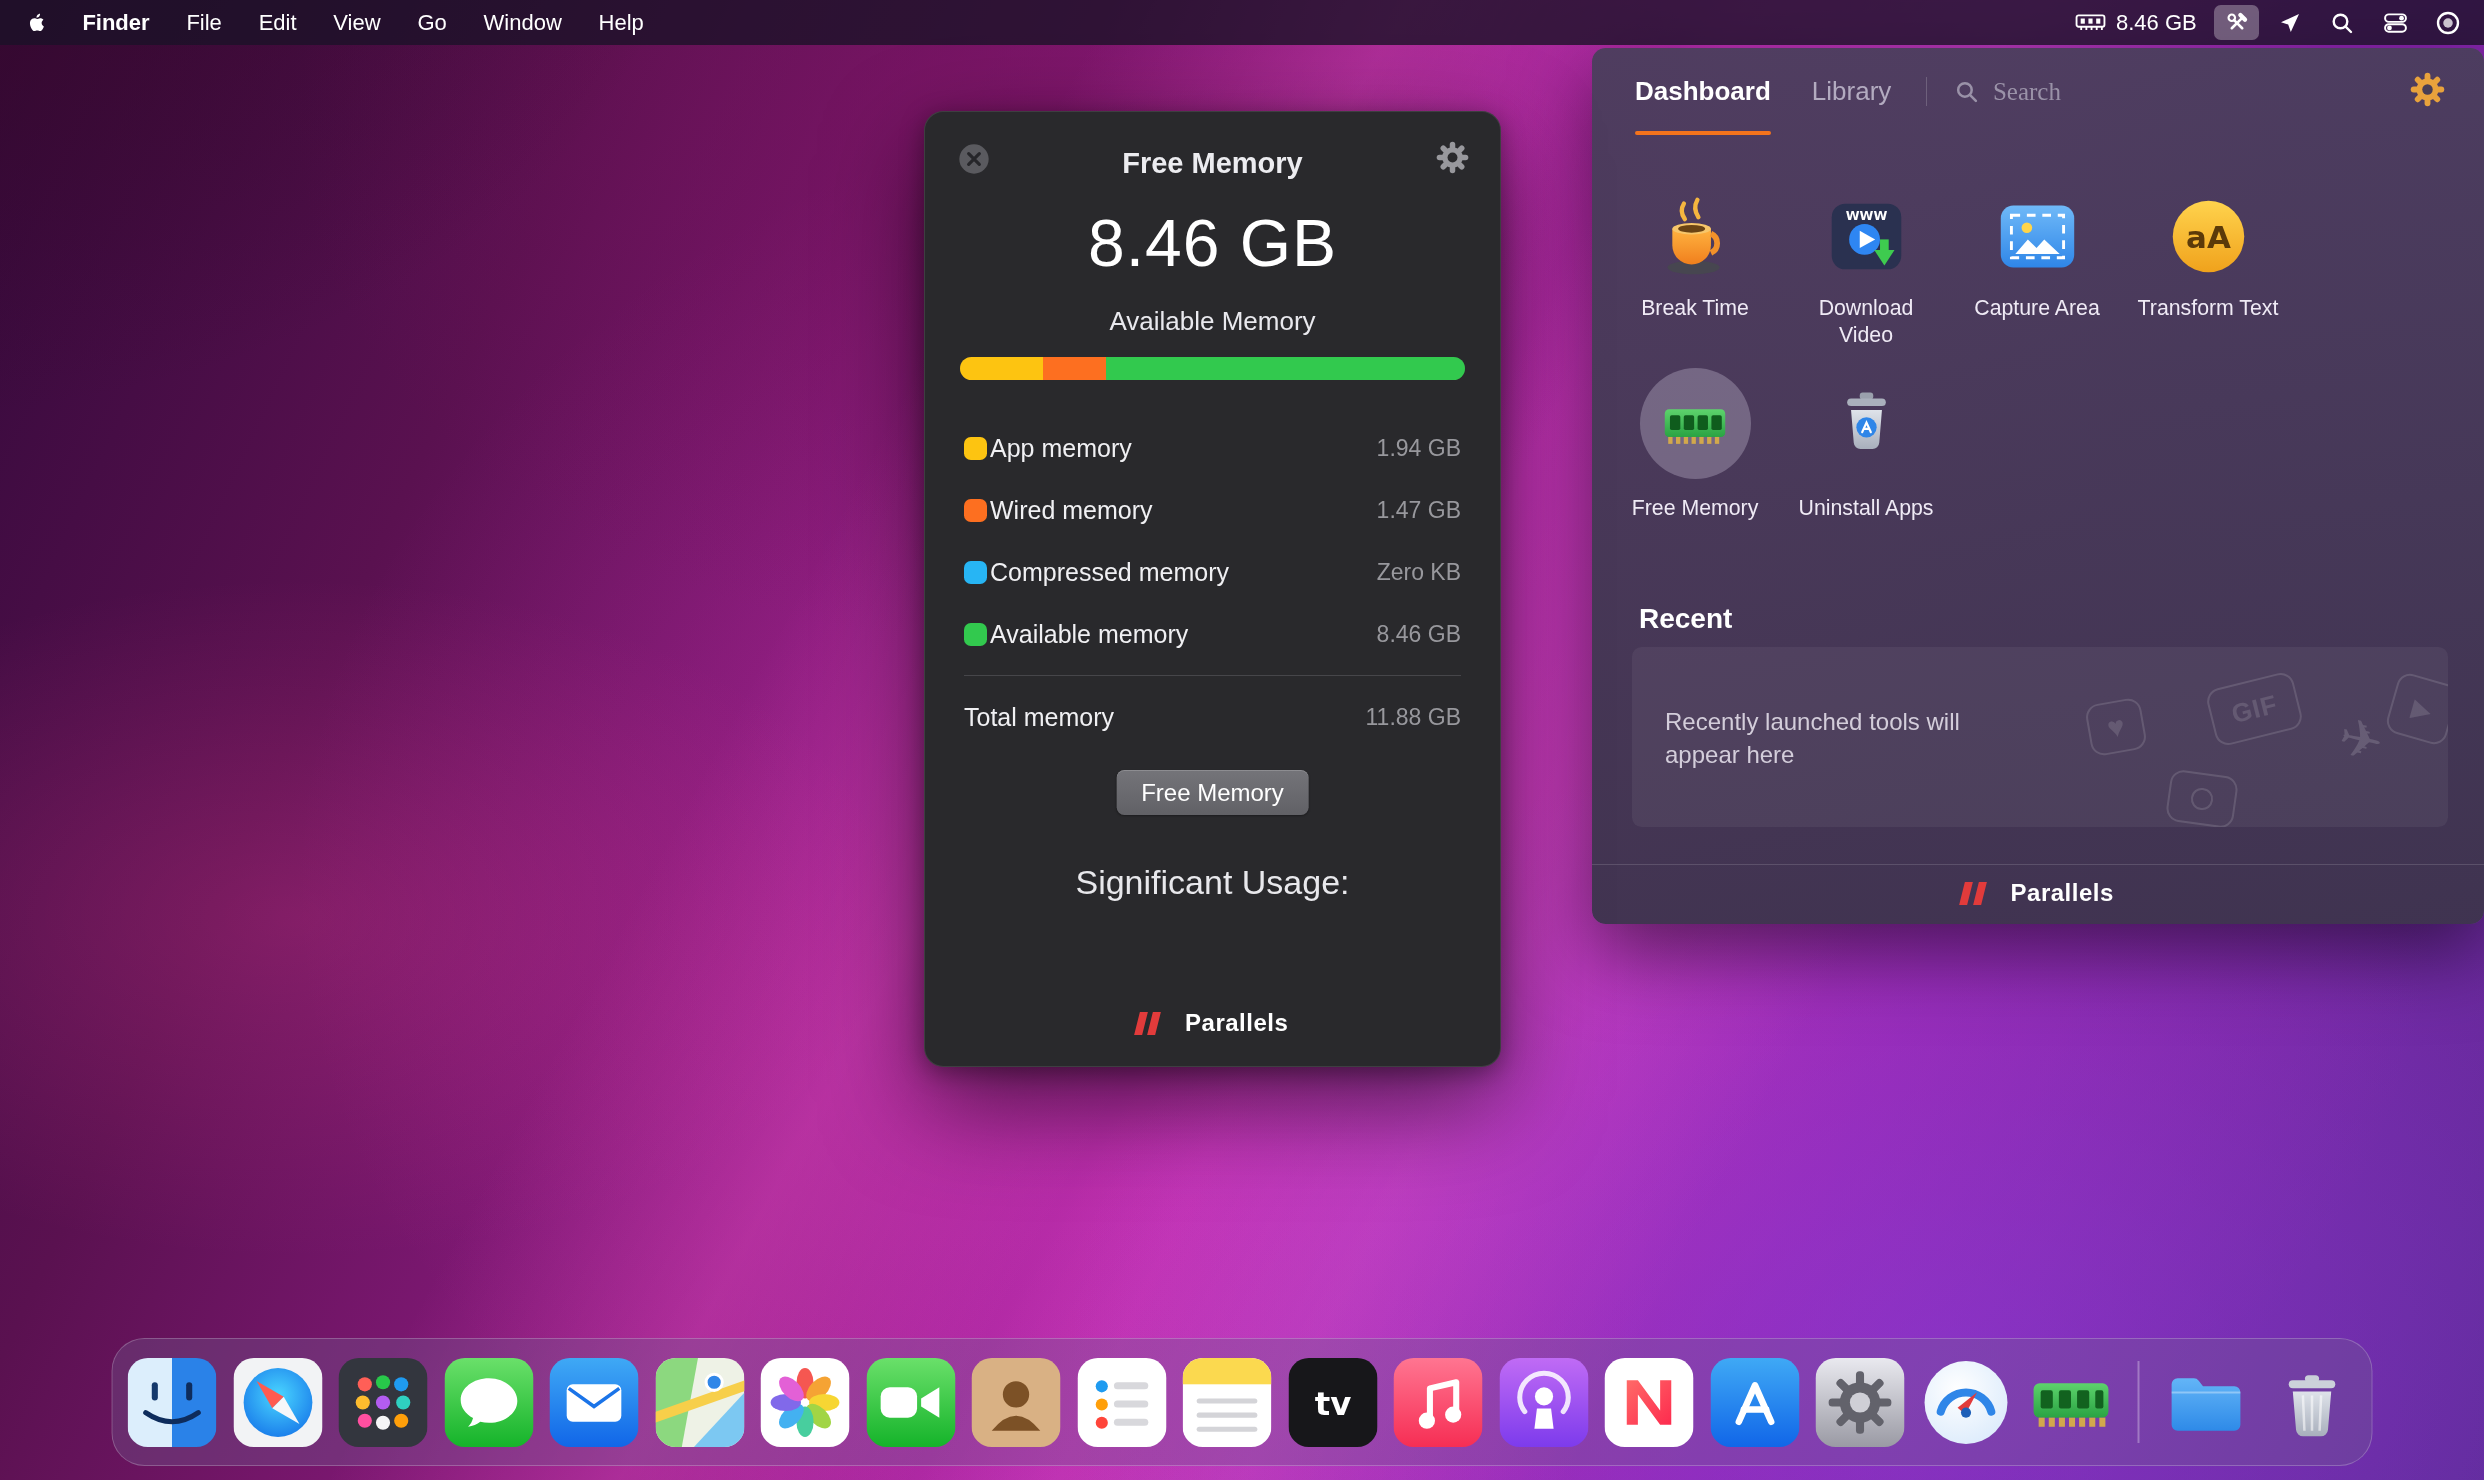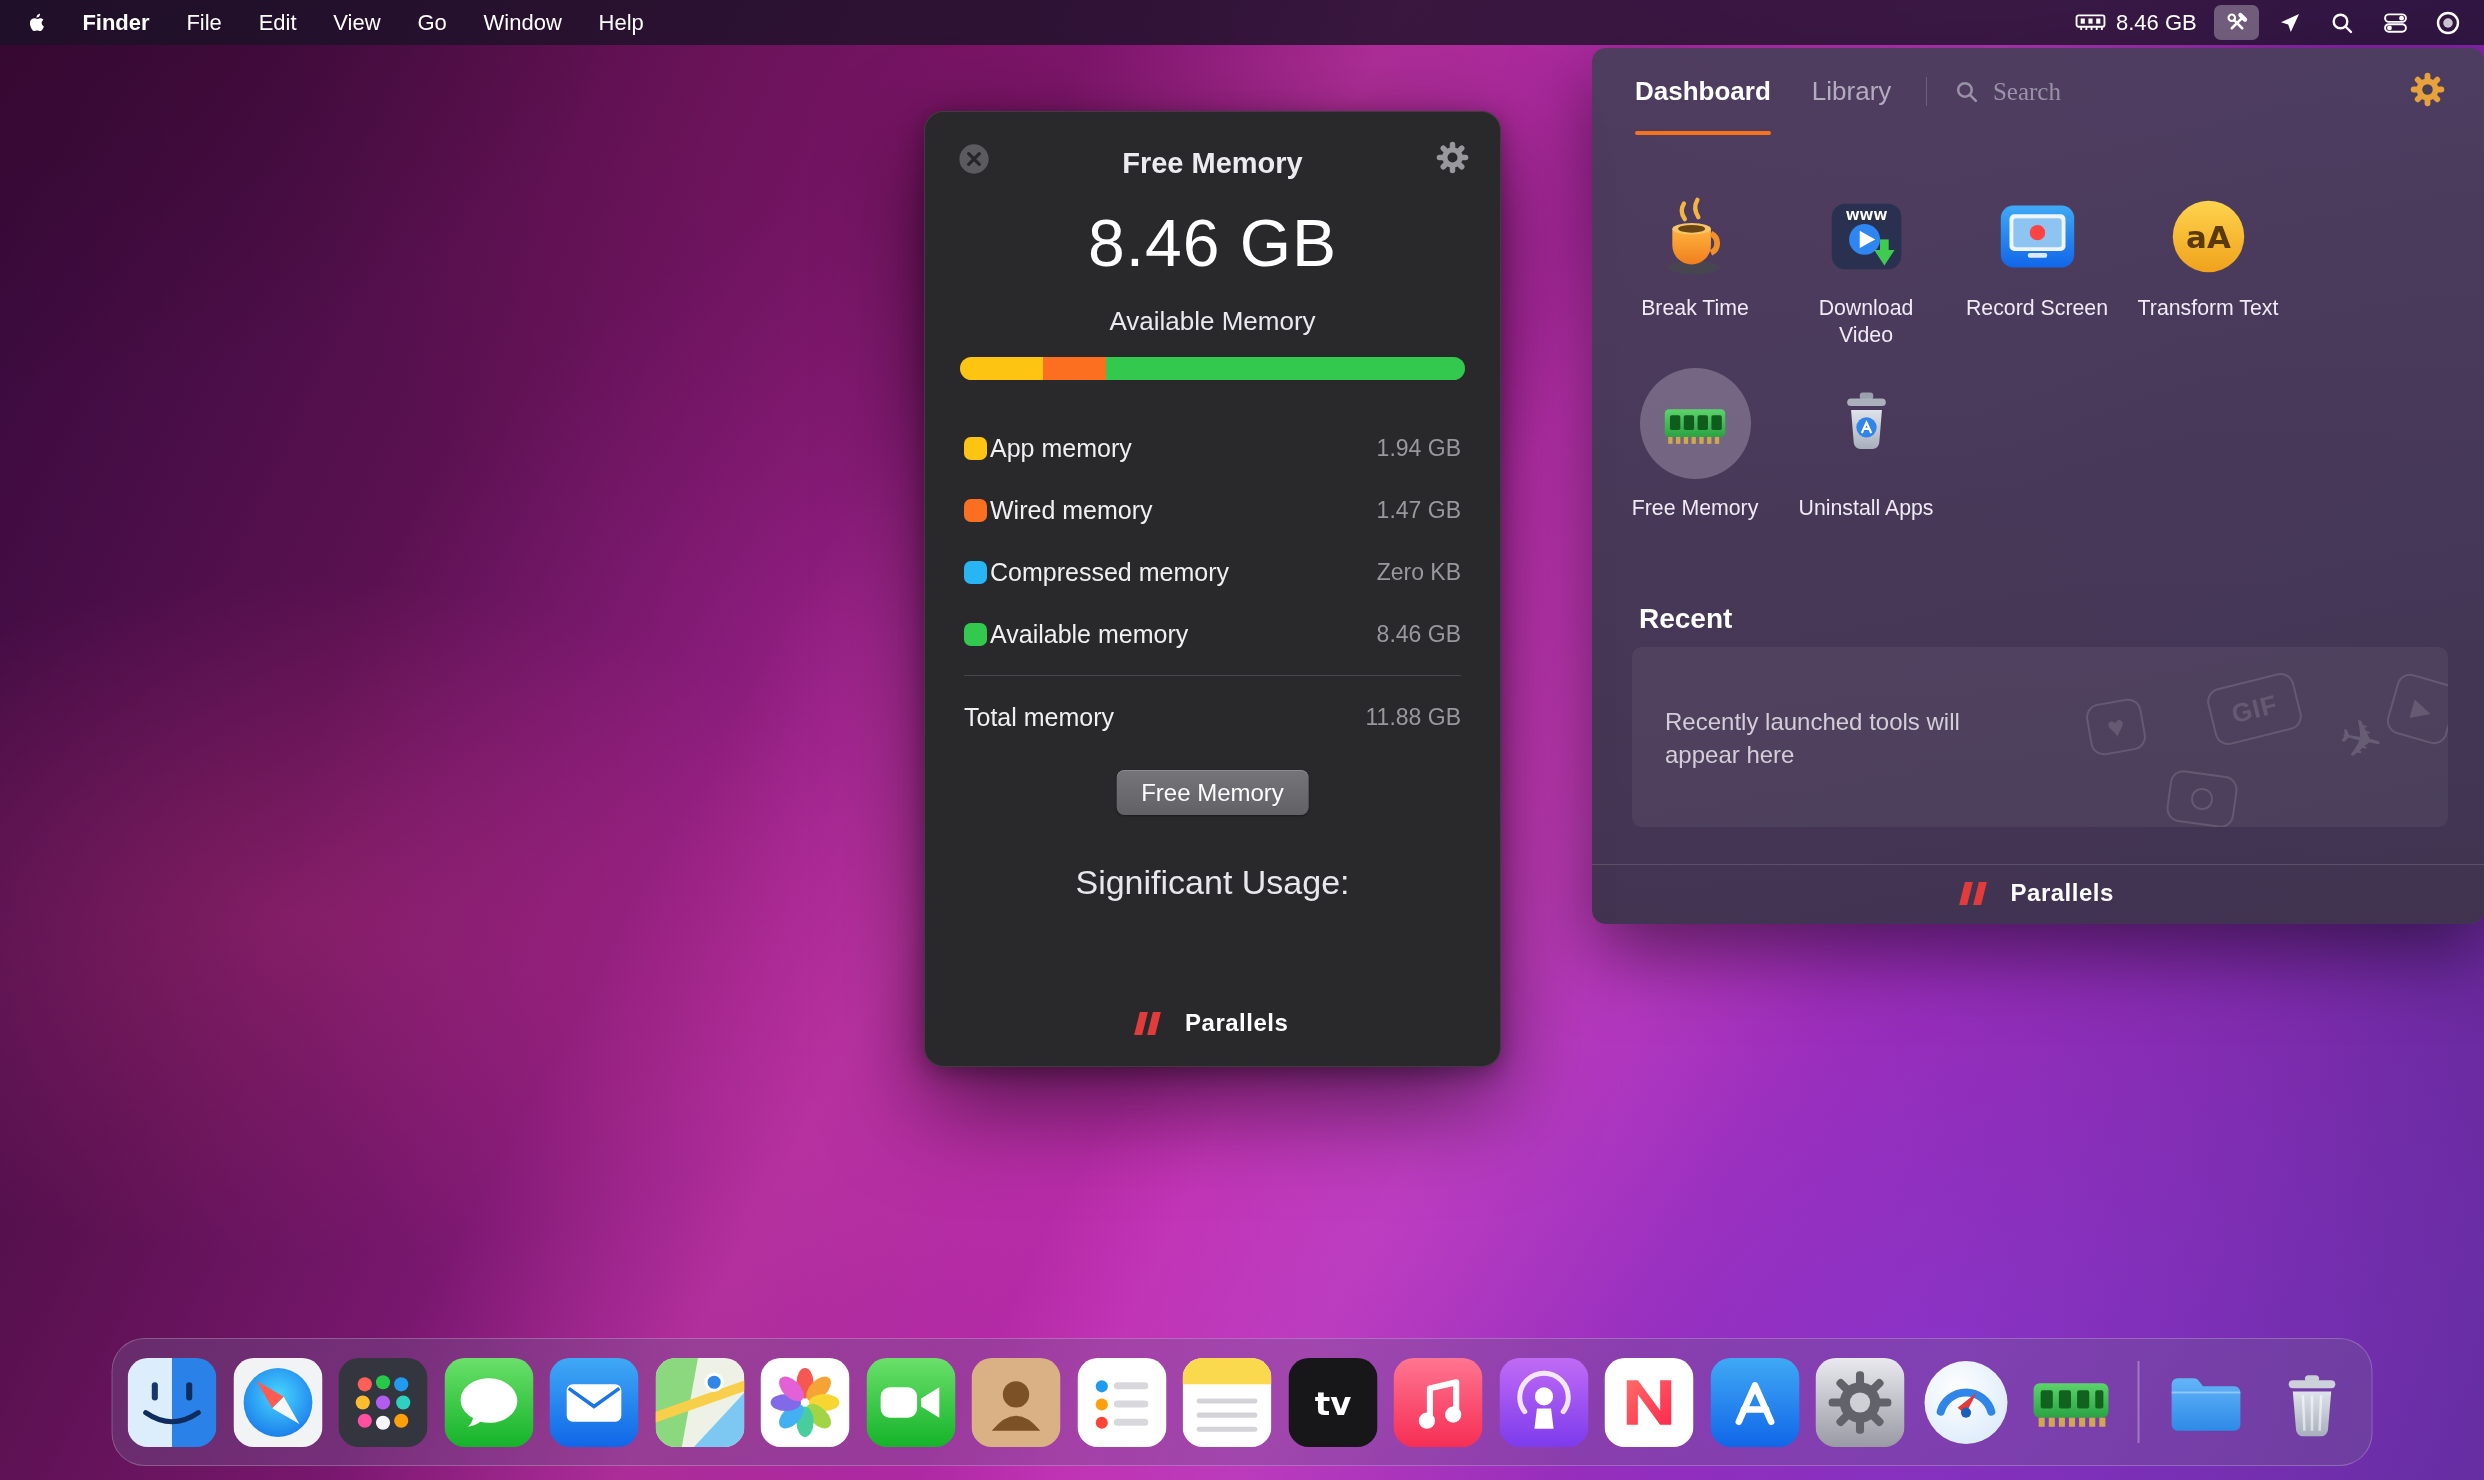--- a/index.html
+++ b/index.html
@@ -366,28 +366,27 @@
             <polygon points="37,38 37,56 53,47" fill="#fff"></polygon>
             <rect x="58" y="47" width="9" height="13" fill="#3ecb4f"></rect>
             <polygon points="52,58 73,58 62.5,74" fill="#3ecb4f"></polygon>
           </svg>
         </div>
         <div class="tool-label">Download Video</div>
       </div>
       <div class="tool">
         <div class="tool-iconbox">
           <svg viewBox="0 0 88 88" width="85" height="85">
-            <rect x="6" y="12" width="76" height="64" rx="13" fill="url(#blueG)"></rect>
-            <rect x="15" y="21" width="58" height="38" rx="5" fill="#eef5fd"></rect>
-            <rect x="19" y="25" width="50" height="30" rx="3" fill="#8ec4f2"></rect>
-            <circle cx="44" cy="40" r="8" fill="#ff4343"></circle>
-            <rect x="34" y="61" width="20" height="5" rx="2" fill="#dce9f8"></rect>
+            <rect x="6" y="12" width="76" height="64" rx="13" fill="url(#capG)"></rect>
+            <rect x="17" y="22" width="54" height="44" fill="none" stroke="#fff" stroke-width="3" stroke-dasharray="9 7"></rect>
+            <circle cx="33" cy="35" r="5.5" fill="#ffd54a"></circle>
+            <path d="M21 62 l13 -15 9 9 8 -9 16 15 Z" fill="#fff"></path>
           </svg>
         </div>
-        <div class="tool-label">Record Screen</div>
+        <div class="tool-label">Capture Area</div>
       </div>
       <div class="tool">
         <div class="tool-iconbox">
           <svg viewBox="0 0 88 88" width="85" height="85">
             <circle cx="44" cy="44" r="37" fill="url(#ttG)"></circle>
             <text x="44" y="56" font-size="32" font-weight="bold" fill="#5b3a09" text-anchor="middle" font-family="DejaVu Sans, sans-serif">aA</text>
           </svg>
         </div>
         <div class="tool-label">Transform Text</div>
       </div>

